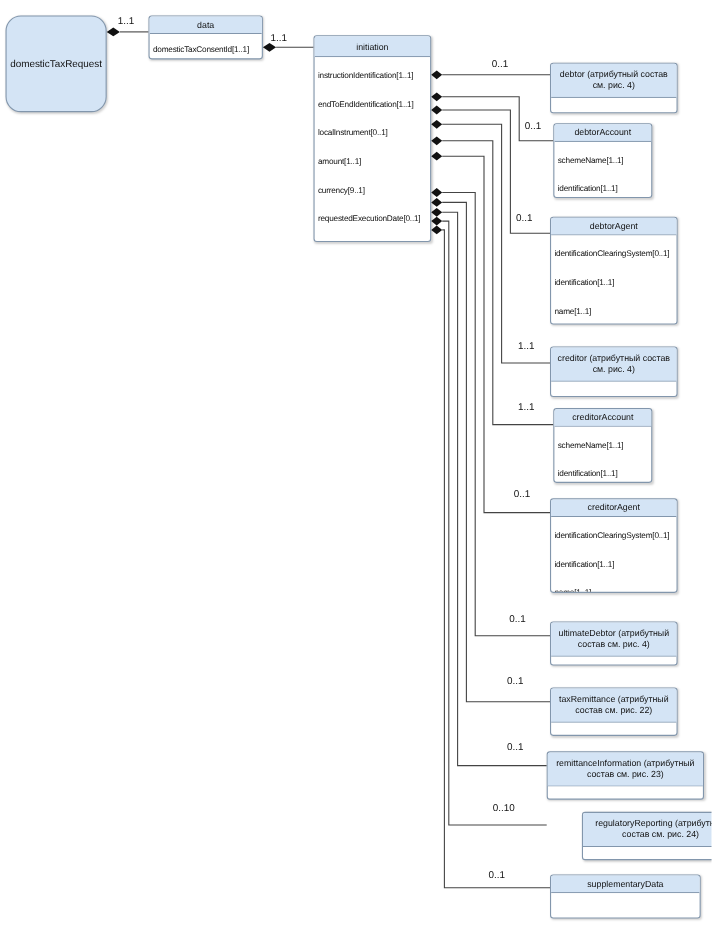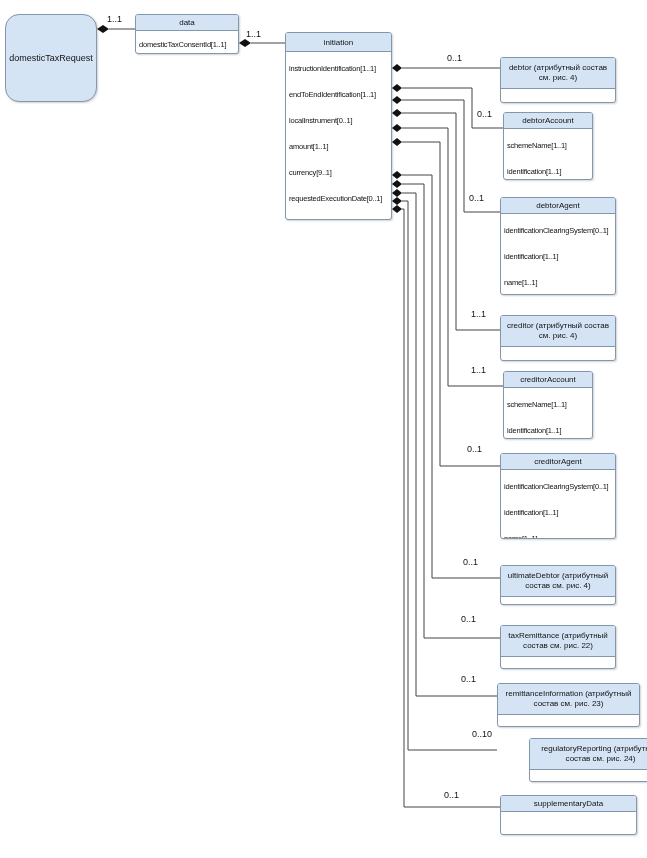--- a/index.html
+++ b/index.html
@@ -154,16 +154,16 @@
   <span class="mult" style="left:246px;top:29px;">1..1</span>
   <span class="mult" style="left:447px;top:53px;">0..1</span>
   <span class="mult" style="left:477px;top:109px;">0..1</span>
   <span class="mult" style="left:469px;top:193px;">0..1</span>
   <span class="mult" style="left:471px;top:309px;">1..1</span>
   <span class="mult" style="left:471px;top:365px;">1..1</span>
   <span class="mult" style="left:467px;top:444px;">0..1</span>
   <span class="mult" style="left:463px;top:557px;">0..1</span>
   <span class="mult" style="left:461px;top:614px;">0..1</span>
   <span class="mult" style="left:461px;top:674px;">0..1</span>
-  <span class="mult" style="left:448px;top:729px;margin-left:24px;">0..10</span>
+  <span class="mult" style="left:448px;top:729px;">0..10</span>
   <span class="mult" style="left:444px;top:790px;">0..1</span>
 
 </div>
 
 </body></html>

